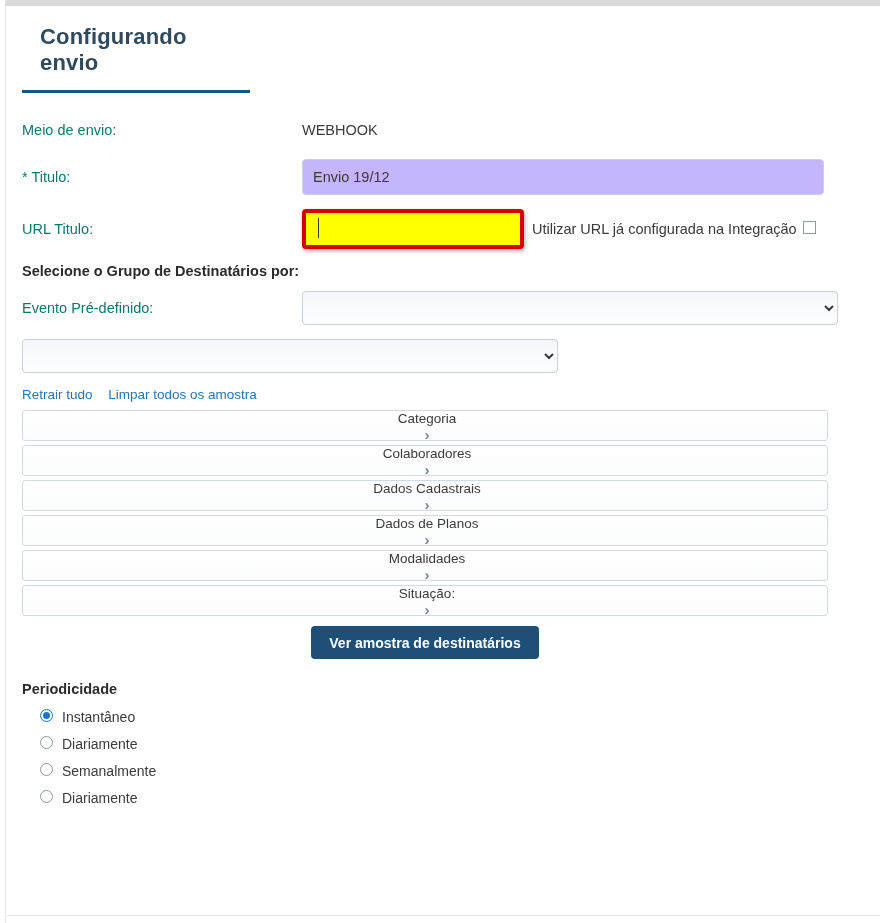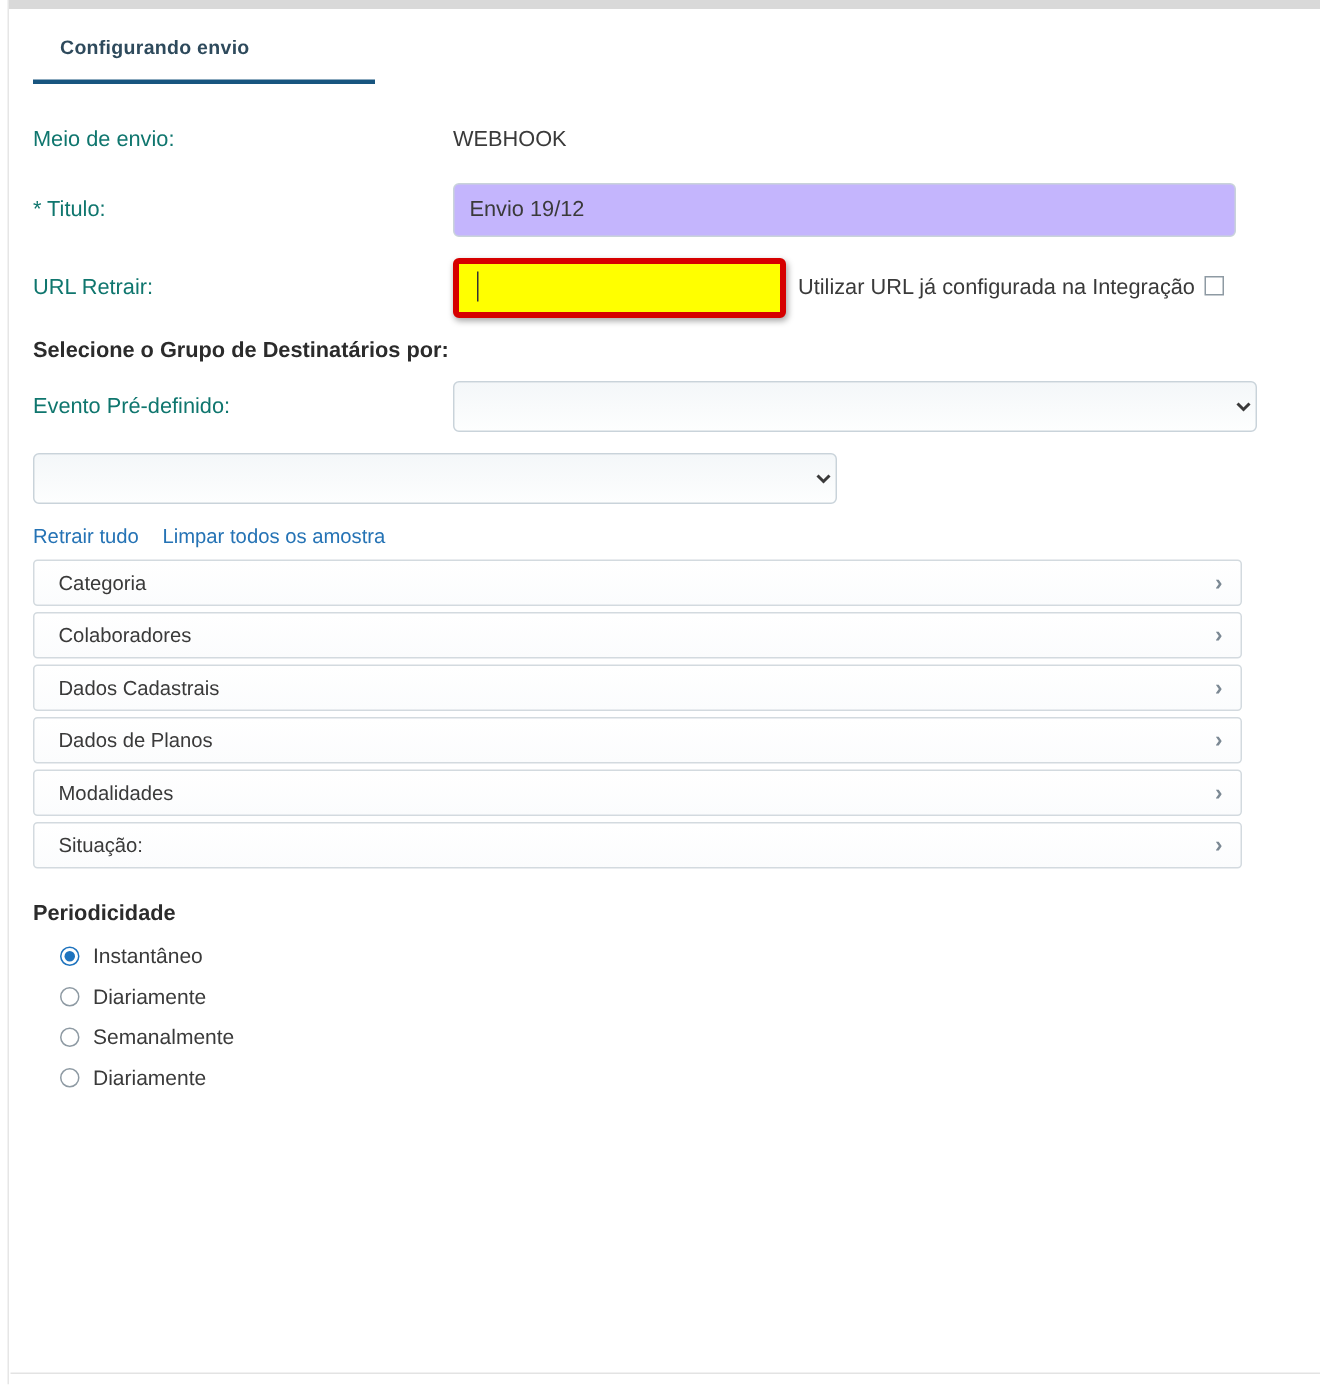--- a/index.html
+++ b/index.html
@@ -40,21 +40,21 @@
     padding: 0;
   }
   
   .title-wrap {
     margin: 14px 0 0 15px;
     width: 228px;
     border-bottom: 3px solid #18557f;
     padding: 4px 0 14px 0;
   }
   .title {
-    font-size: 13px;
+    font-size: 22px;
     font-weight: bold;
     color: #2e4a5c;
     letter-spacing: .2px;
     padding-left: 18px;
   }
   
   .form {
     margin: 22px 0 0 0;
     padding: 0 0 0 15px;
     position: relative;
@@ -169,20 +169,21 @@
     border: 1px solid #d3dadf;
     border-radius: 3px;
     background: linear-gradient(#ffffff, #fbfcfd);
     display: flex;
     align-items: center;
     justify-content: space-between;
     padding: 0 12px 0 16px;
     margin-bottom: 4px;
     font-size: 13.5px;
     color: #3a3a3a;
+    flex-direction: column;
   }
   .chev {
     color: #7b8893;
     font-size: 15px;
     font-weight: bold;
   }
   .btn-row {
     width: 806px;
     display: flex;
     justify-content: center;
@@ -201,21 +202,20 @@
     font-family: "Liberation Sans", sans-serif;
   }
   .period-h {
     font-size: 14.5px;
     font-weight: bold;
     color: #2b2b2b;
     margin: 22px 12px 12px 0;
   }
   .radio-row {
     display: flex;
-    align-items: center;
     margin-bottom: 11px;
     font-size: 14px;
     color: #3a3a3a;
   }
   .radio {
     width: 13px; height: 13px;
     border-radius: 50%;
     border: 1px solid #8e9aa3;
     background: #fff;
     margin: 0 9px 0 18px;
@@ -262,21 +262,21 @@
       <div class="value-plain">WEBHOOK</div>
     </div>
 
 
     <div class="row">
       <div class="lbl">* Titulo:</div>
       <input class="txt white" type="text" value="Envio 19/12" style="">
     </div>
 
     <div class="row">
-      <div class="lbl">URL Retrair:</div>
+      <div class="lbl">URL Titulo:</div>
       <div class="hl-wrap">
         <div class="hl-outer"></div>
         <div class="hl-caret"></div>
       </div>
       <div style="display:flex;align-items:flex-start;">
         <span class="chk-label">Utilizar URL já configurada na Integração</span>
         <span class="chk-box"></span>
       </div>
     </div>
 
@@ -320,20 +320,23 @@
       <div class="acc">
         <span>Modalidades</span>
         <span class="chev">›</span>
       </div>
       <div class="acc">
         <span>Situação:</span>
         <span class="chev">›</span>
       </div>
     </div>
 
+    <div class="btn-row">
+      <button class="btn-primary">Ver amostra de destinatários</button>
+    </div>
 
     <div class="period-h">Periodicidade</div>
 
     <div class="radio-row">
       <span class="radio on"></span>
       <span>Instantâneo</span>
     </div>
     <div class="radio-row">
       <span class="radio"></span>
       <span>Diariamente</span>

